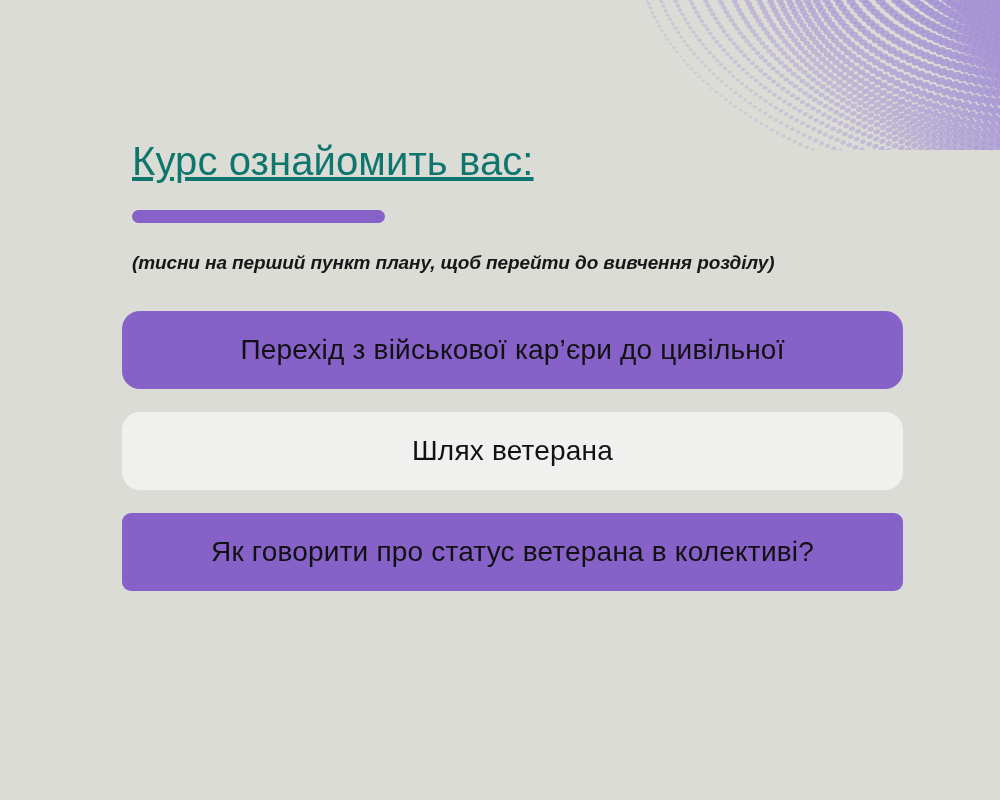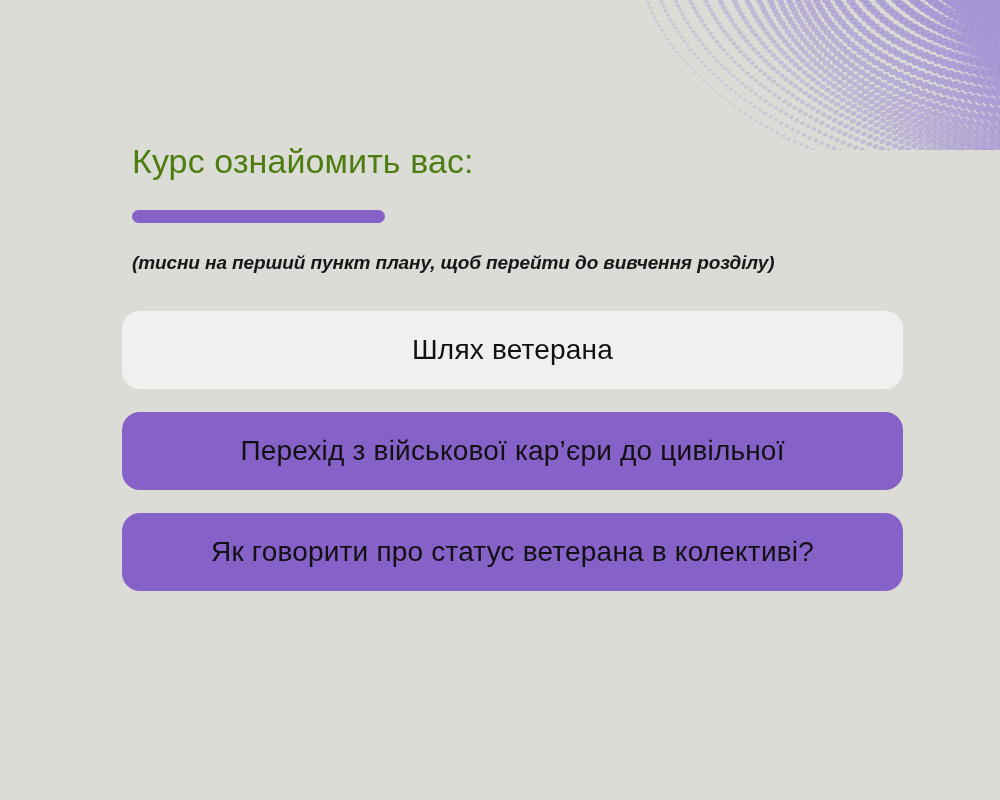--- a/index.html
+++ b/index.html
@@ -42,26 +42,27 @@
 
   
   #heading-block {
     position: absolute;
     left: 132px;
     top: 140px;
     width: 780px;
   }
   #page-title {
     margin: 0;
-    font-size: 34px;
+    font-size: 40px;
     font-weight: 400;
     line-height: 42px;
-    color: #4d7c0f;
+    color: #0f766e;
     letter-spacing: 0.1px;
     white-space: nowrap;
+    text-decoration: underline;
   }
   #title-underline {
     margin-top: 28px;
     width: 253px;
     height: 13px;
     border-radius: 7px;
     background: #8661c8;
   }
   #page-subtitle {
     margin: 0;
@@ -88,21 +89,21 @@
     height: 78px;
     border-radius: 18px;
     display: flex;
     align-items: center;
     justify-content: center;
     box-sizing: border-box;
     margin-bottom: 23px;
     text-align: center;
     cursor: pointer;
   }
-  .plan-item:last-child { margin-bottom: 17px; }
+  .plan-item:last-child { margin-bottom: 17px; border-radius: 9px; }
   .plan-item.current {
     background: #f0f0ef;
   }
   .plan-item.locked {
     background: #8661c8;
   }
   .plan-label {
     font-size: 28px;
     font-weight: 400;
     color: #111113;
@@ -1236,28 +1237,28 @@
 
   <div id="heading-block">
     <h1 id="page-title">Курс ознайомить вас:</h1>
     <div id="title-underline"></div>
   </div>
 
   <p id="page-subtitle">(тисни на перший пункт плану, щоб перейти до вивчення розділу)</p>
 
   <div id="plan-list">
 
+    <div class="plan-item locked">
+      <span class="plan-label">Перехід з військової кар’єри до цивільної</span>
+    </div>
+
     <div class="plan-item current">
       <span class="plan-label">Шлях ветерана</span>
     </div>
 
-    <div class="plan-item locked">
-      <span class="plan-label">Перехід з військової кар’єри до цивільної</span>
-    </div>
-
 
     <div class="plan-item locked">
       <span class="plan-label">Як говорити про статус ветерана в колективі?</span>
     </div>
 
   </div>
 
 </div>
 
 </body></html>

